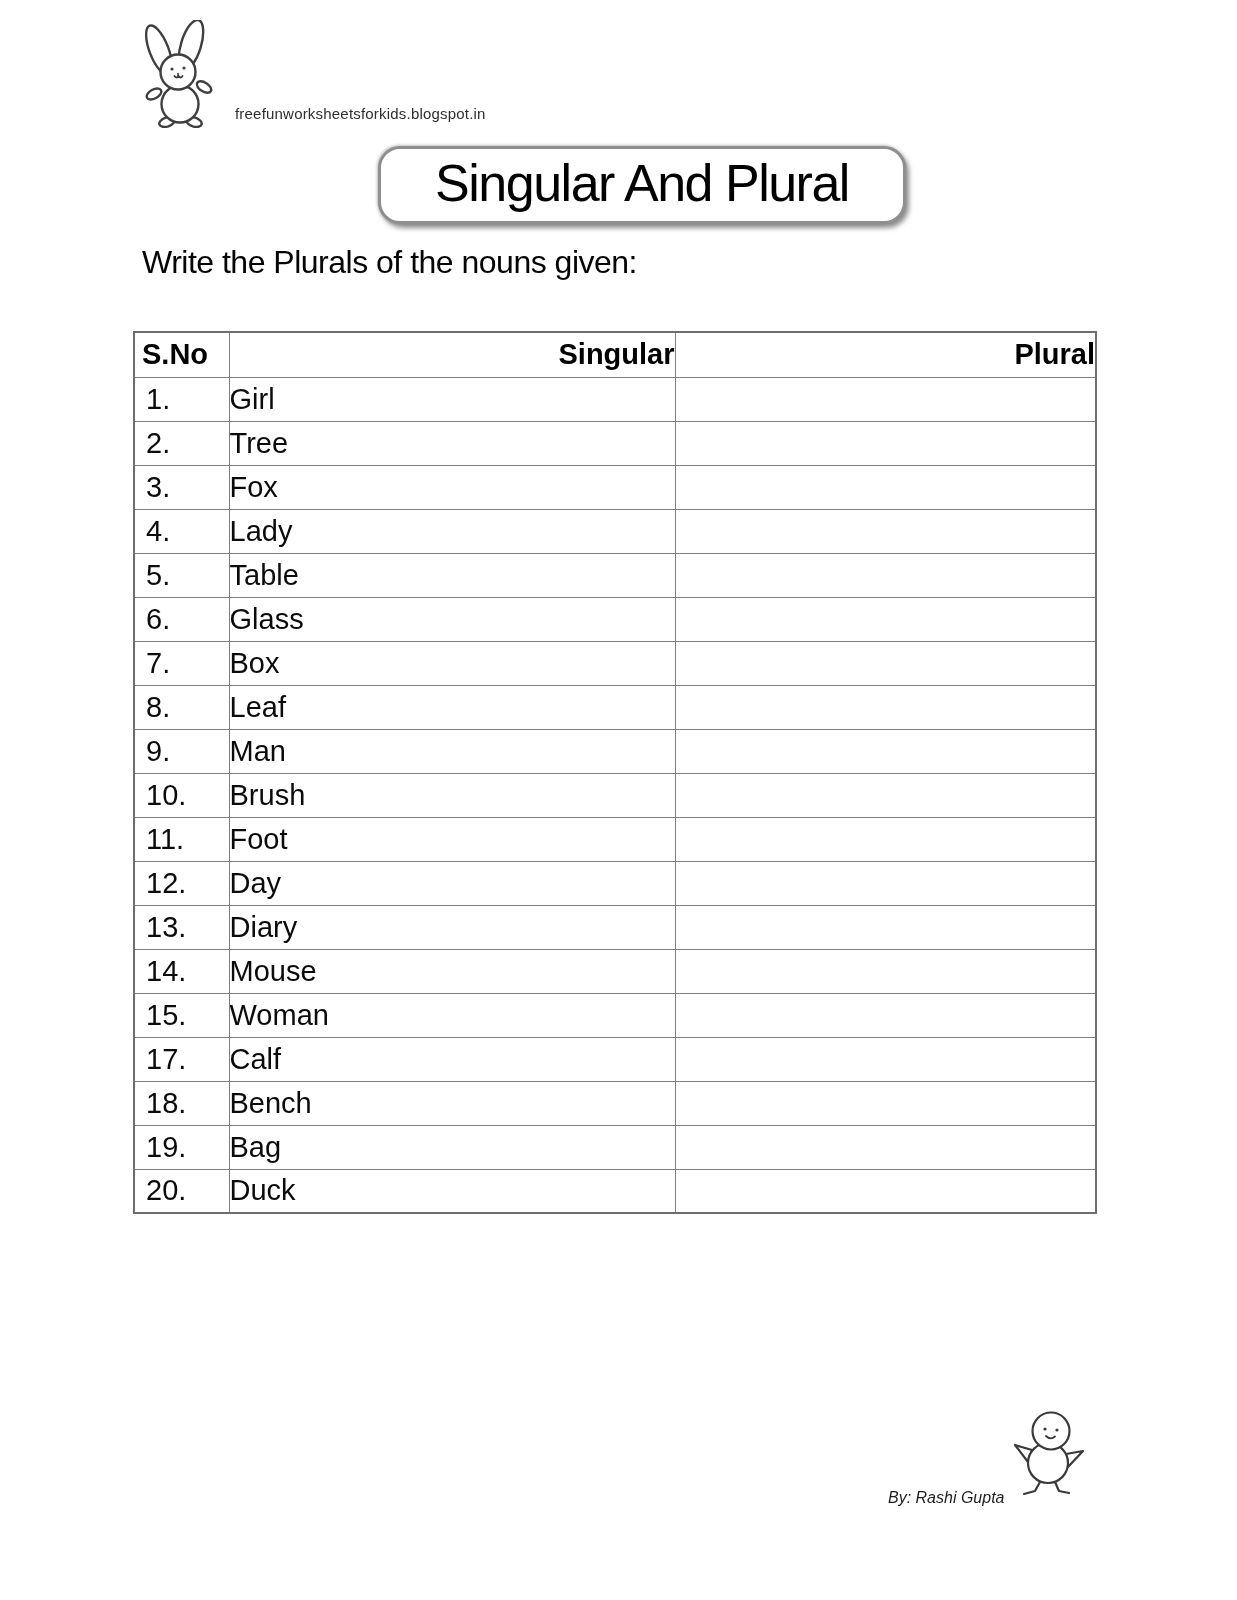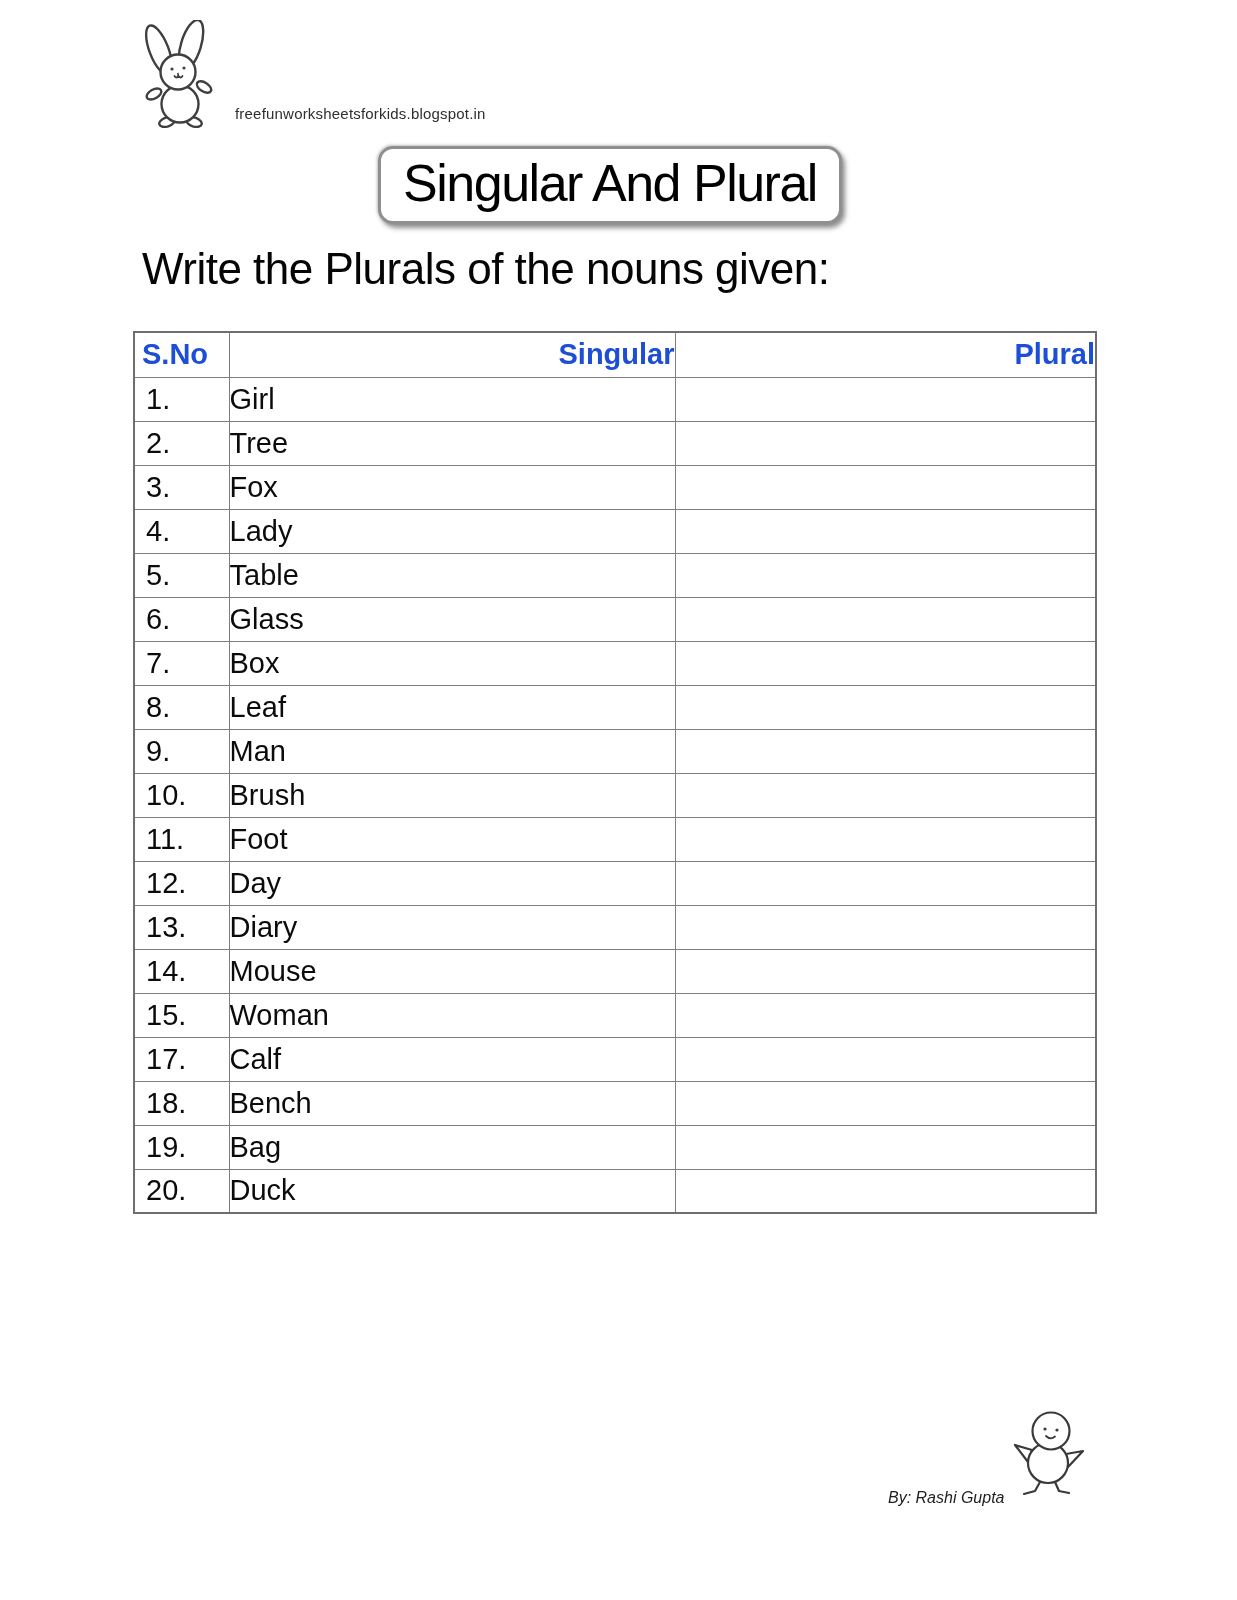--- a/index.html
+++ b/index.html
@@ -19,36 +19,36 @@
 
   
   .site-url {
     position: absolute; left: 219px; top: 105px;
     font-size: 15px; color: #2e2e2e; letter-spacing: 0.2px; margin-left: 16px;
   }
 
   
   .title-box {
     position: absolute; left: 378px; top: 146px;
-    width: 464px; height: 78px;
+    width: 528px; height: 78px;
     background: #ffffff;
     border: 3px solid #8f8f8f;
-    border-radius: 15px;
+    border-radius: 22px;
     box-shadow: 3px 4px 5px rgba(50,50,50,0.55), -1px -1px 3px rgba(90,90,90,0.35), inset 0 0 0 2px #ffffff;
     display: flex; align-items: center; justify-content: center;
   }
   .title-box .title-text {
     font-size: 52px; letter-spacing: -1.5px; color: #000;
     white-space: nowrap; padding-bottom: 4px;
   }
 
   
   .instruction {
     position: absolute; left: 142px; top: 244px;
-    font-size: 44px; letter-spacing: -0.5px; color: #050505;
+    font-size: 32px; letter-spacing: -0.5px; color: #050505;
     white-space: nowrap;
   }
 
   
   table.worksheet {
     position: absolute; left: 133px; top: 331px;
     width: 962px;
     border-collapse: collapse;
     table-layout: fixed;
     background: #fff;
@@ -57,21 +57,21 @@
   table.worksheet col.c-sing { width: 446px; }
   table.worksheet col.c-plur { width: 421px; }
   table.worksheet th, table.worksheet td {
     border: 1.5px solid #7e7e7e;
     font-size: 29px;
     vertical-align: middle;
     overflow: hidden; white-space: nowrap;
   }
   table.worksheet { border: 2px solid #6e6e6e; }
   table.worksheet th {
-    height: 45px; font-weight: bold; color: #1d4ed8;
+    height: 45px; font-weight: bold; color: #000000;
   }
   table.worksheet th.h-no { text-align: left; padding-left: 7px; }
   table.worksheet th.h-sing, table.worksheet th.h-plur { text-align: right; }
   table.worksheet td { height: 44px; color: #0b0b0b; }
   table.worksheet td.no { padding-left: 11px; }
   table.worksheet td.singular { }
   table.worksheet td.plural { }
 
   
   .chick { position: absolute; left: 1002px; top: 1410px; width: 96px; height: 95px; }

